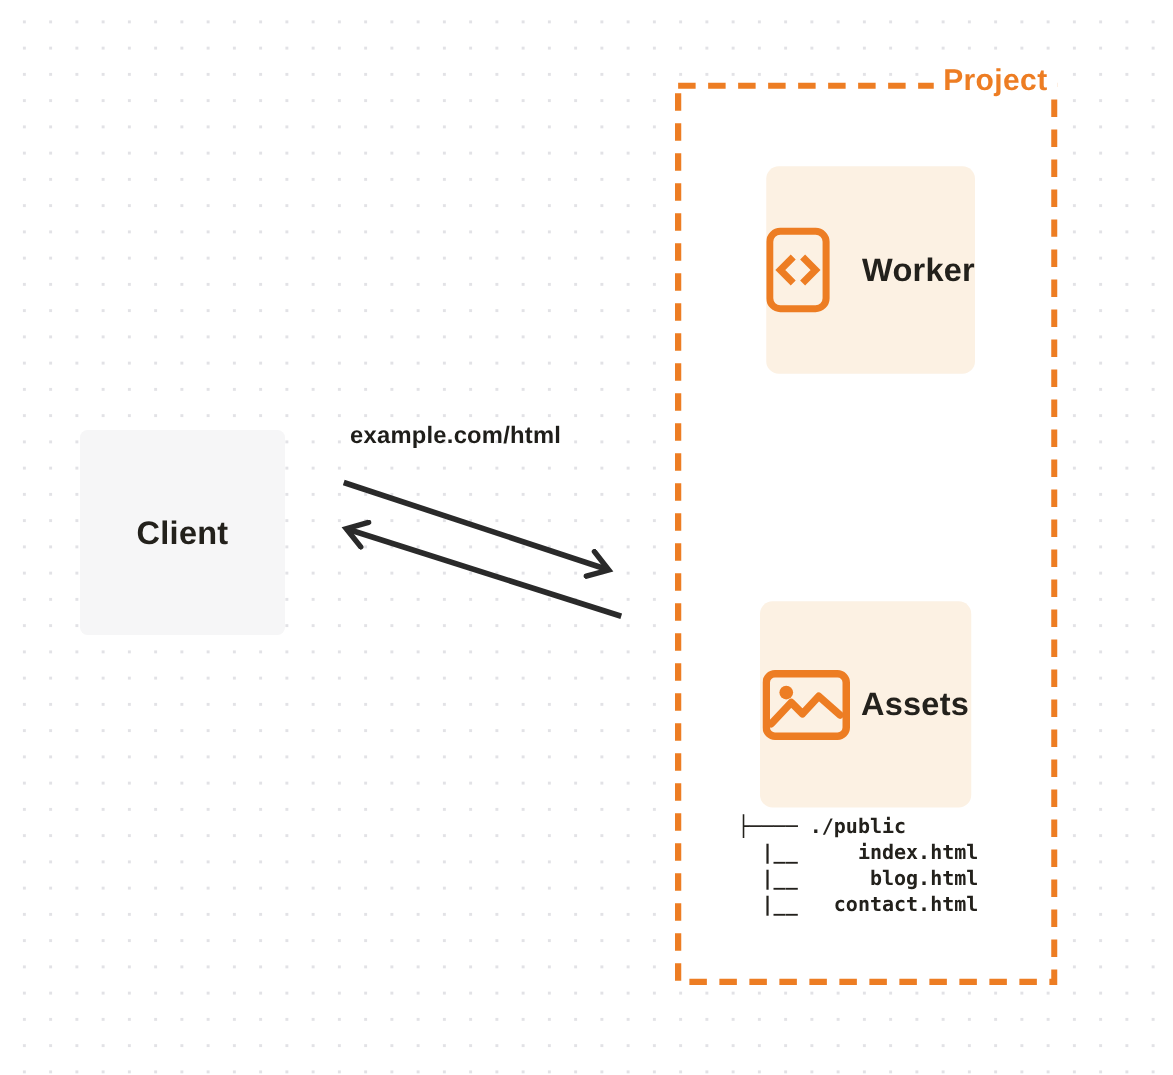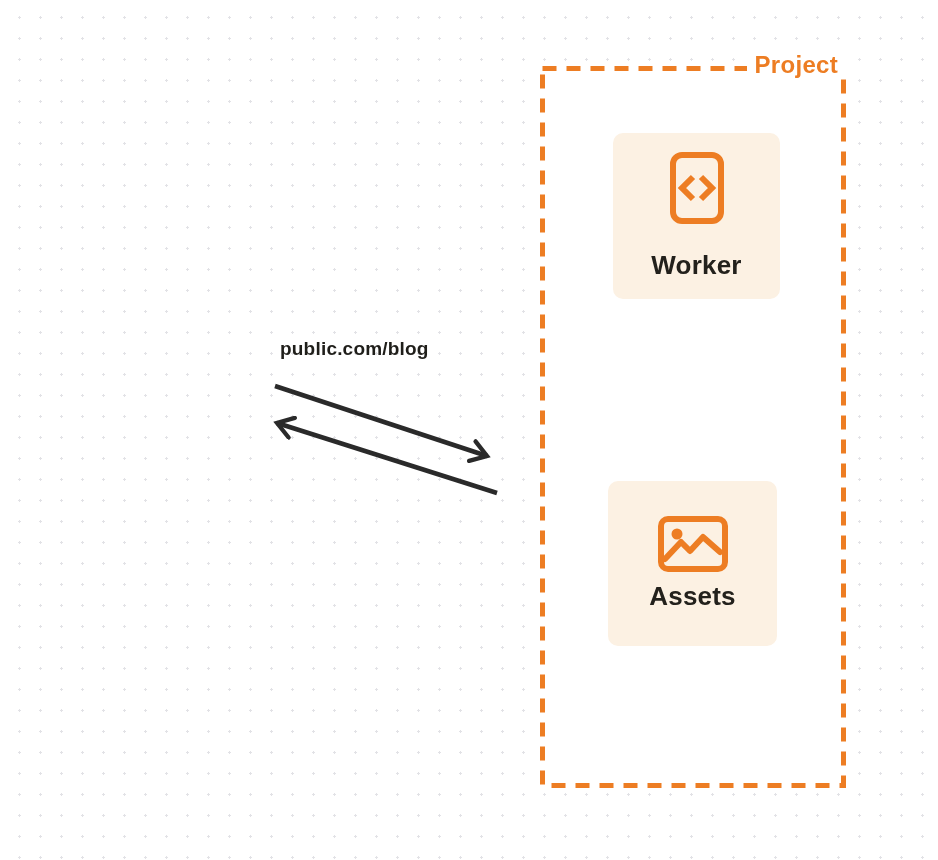--- a/index.html
+++ b/index.html
@@ -71,21 +71,21 @@
     color: #ed7d23;
     letter-spacing: 0.3px;
   }
 
   
   .card {
     position: absolute;
     background: #fcf1e3;
     border-radius: 10px;
     display: flex;
-    flex-direction: column;
+    flex-direction: row;
     align-items: center;
     justify-content: center;
   }
   .card-worker { left: 73px; top: 67px;  width: 167px; height: 166px; gap: 26px; }
   .card-assets { left: 68px; top: 415px; width: 169px; height: 165px; gap: 9px; }
   .card-label {
     font-weight: bold;
     font-size: 26px;
     color: #23211c;
     letter-spacing: 0.2px;
@@ -102,22 +102,25 @@
     font-weight: 700;
     color: #23211c;
     white-space: pre;
   }
 </style>
 </head>
 <body>
 
 <div class="canvas">
 
+  <div class="client-box">
+    <span class="node-label">Client</span>
+  </div>
 
-  <div class="request-label">public.com/blog</div>
+  <div class="request-label">example.com/html</div>
 
   <svg class="arrows-svg" width="938" height="860" viewBox="0 0 938 860">
     <defs>
       <marker id="openArrow" viewBox="0 0 12 12" refX="9.5" refY="6" markerWidth="5.5" markerHeight="5.5" orient="auto">
         <polyline points="2,1 9.5,6 2,11" fill="none" stroke="#2a2a2a" stroke-width="2.1" stroke-linecap="round" stroke-linejoin="miter"></polyline>
       </marker>
     </defs>
     <line x1="275" y1="386" x2="487" y2="456" stroke="#2a2a2a" stroke-width="4.5" marker-end="url(#openArrow)"></line>
     <line x1="497" y1="493" x2="277" y2="423" stroke="#2a2a2a" stroke-width="4.5" marker-end="url(#openArrow)"></line>
   </svg>
@@ -142,15 +145,19 @@
 
     <div class="card card-assets">
       <svg width="70" height="56" viewBox="0 0 70 56">
         <rect x="3" y="3" width="64" height="50" rx="7" fill="none" stroke="#ed7d23" stroke-width="6"></rect>
         <circle cx="19" cy="18" r="5.5" fill="#ed7d23"></circle>
         <path d="M7 43 L23 26 L32 35 L45 21 L62 36" fill="none" stroke="#ed7d23" stroke-width="6" stroke-linejoin="round" stroke-linecap="round"></path>
       </svg>
       <span class="card-label">Assets</span>
     </div>
 
+    <pre class="file-tree">├──── ./public
+  |__     index.html
+  |__      blog.html
+  |__   contact.html</pre>
   </div>
 
 </div>
 
 </body></html>

